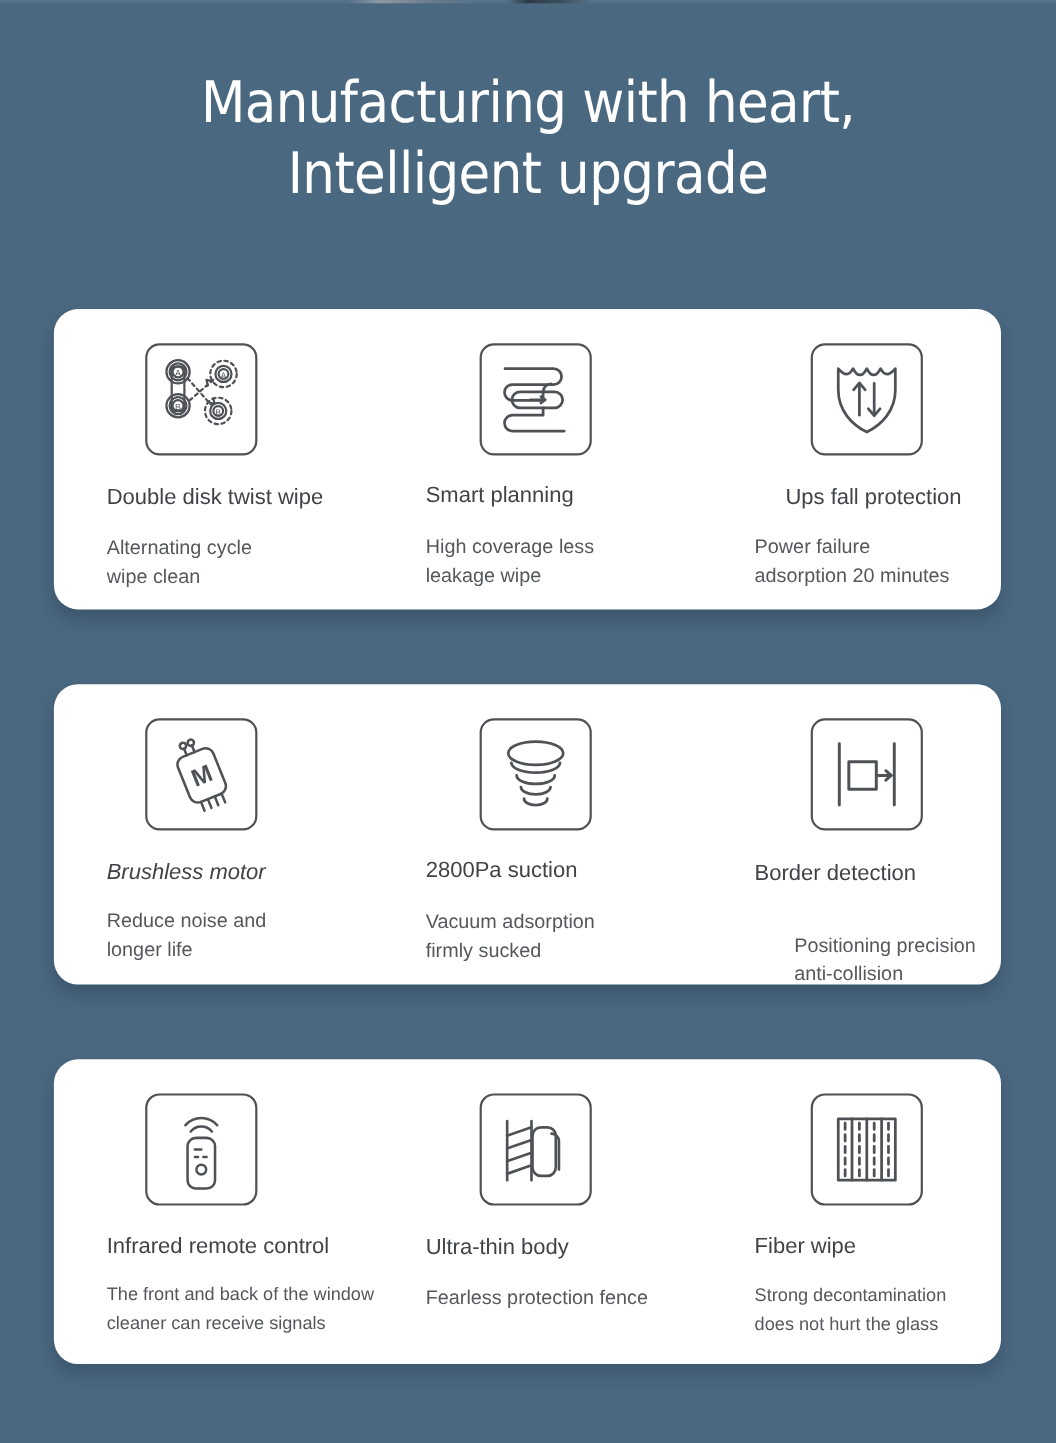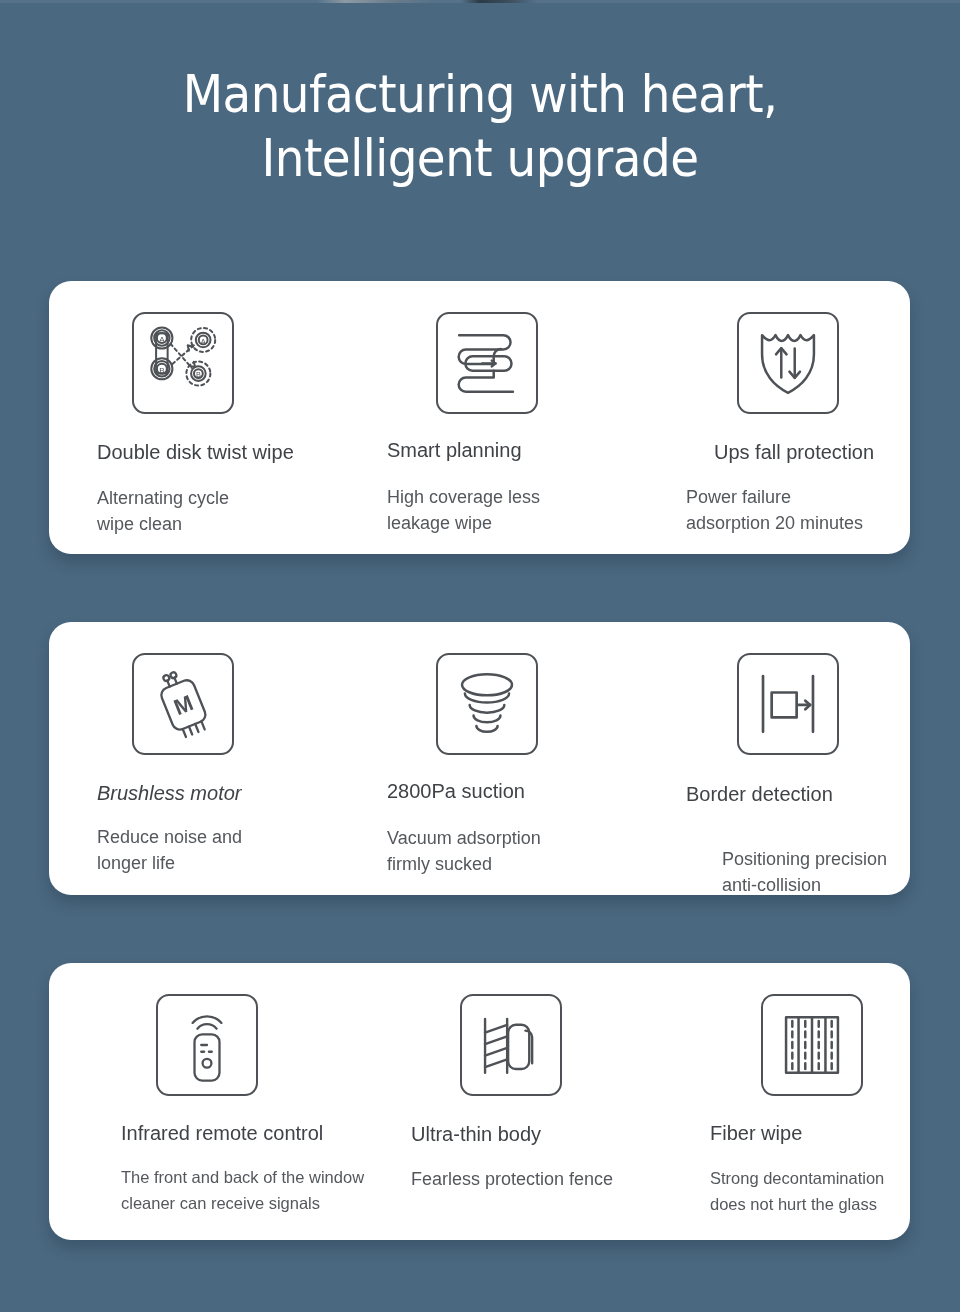--- a/index.html
+++ b/index.html
@@ -28,21 +28,21 @@
   .headline .line { display:block; white-space:nowrap; }
 
   .card {
     position:absolute; left:49px; width:861px;
     background:#ffffff;
     border-radius:22px;
     box-shadow:0 9px 14px rgba(22,40,56,0.26);
   }
   #card-1 { top:281px; height:273px; }
   #card-2 { top:622px; height:273px; }
-  #card-3 { top:963px; height:277px;padding-left:24px; }
+  #card-3 { top:963px; height:277px; }
 
   .cols { position:relative; width:100%; height:100%; }
   .col { position:absolute; top:0; height:100%; }
   .col-1 { left:24px;  width:290px; }
   .col-2 { left:338px; width:280px; }
   .col-3 { left:637px; width:224px; }
 
   .icon-box {
     position:absolute; top:31px; left:0;
     width:102px; height:102px;

